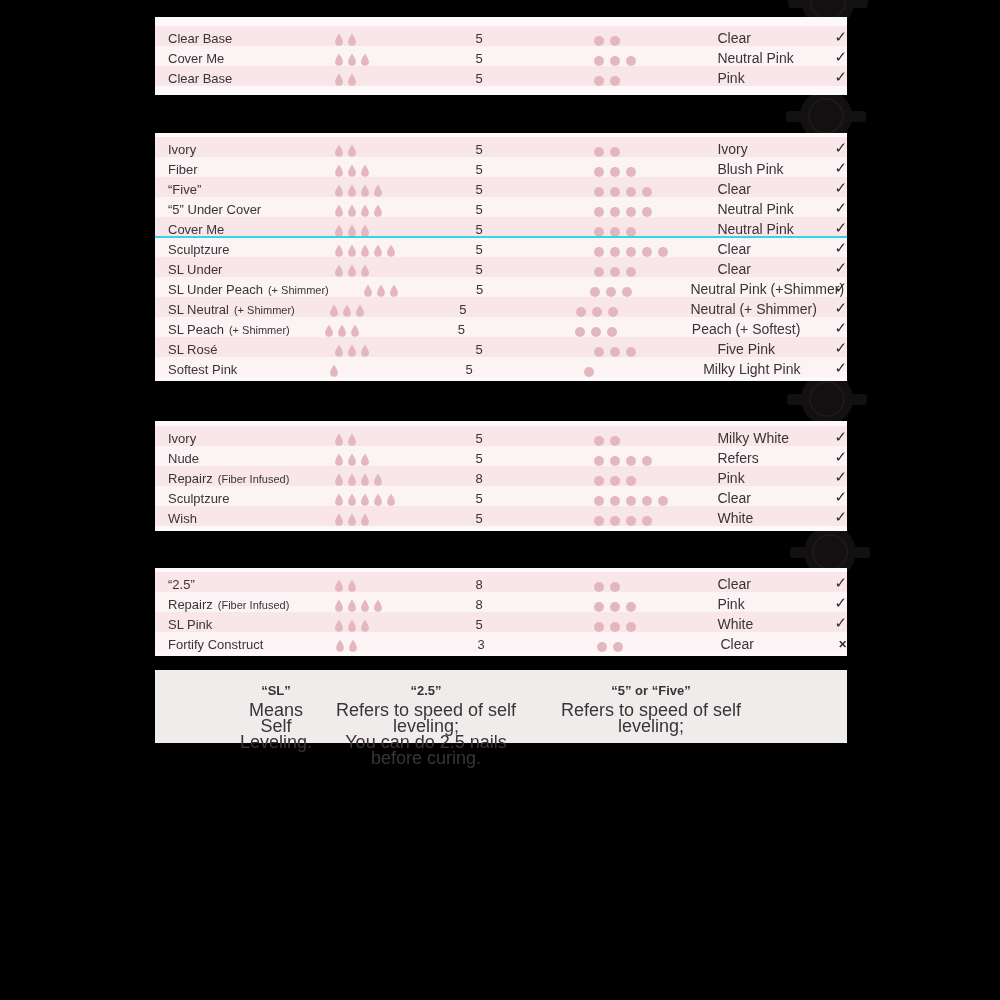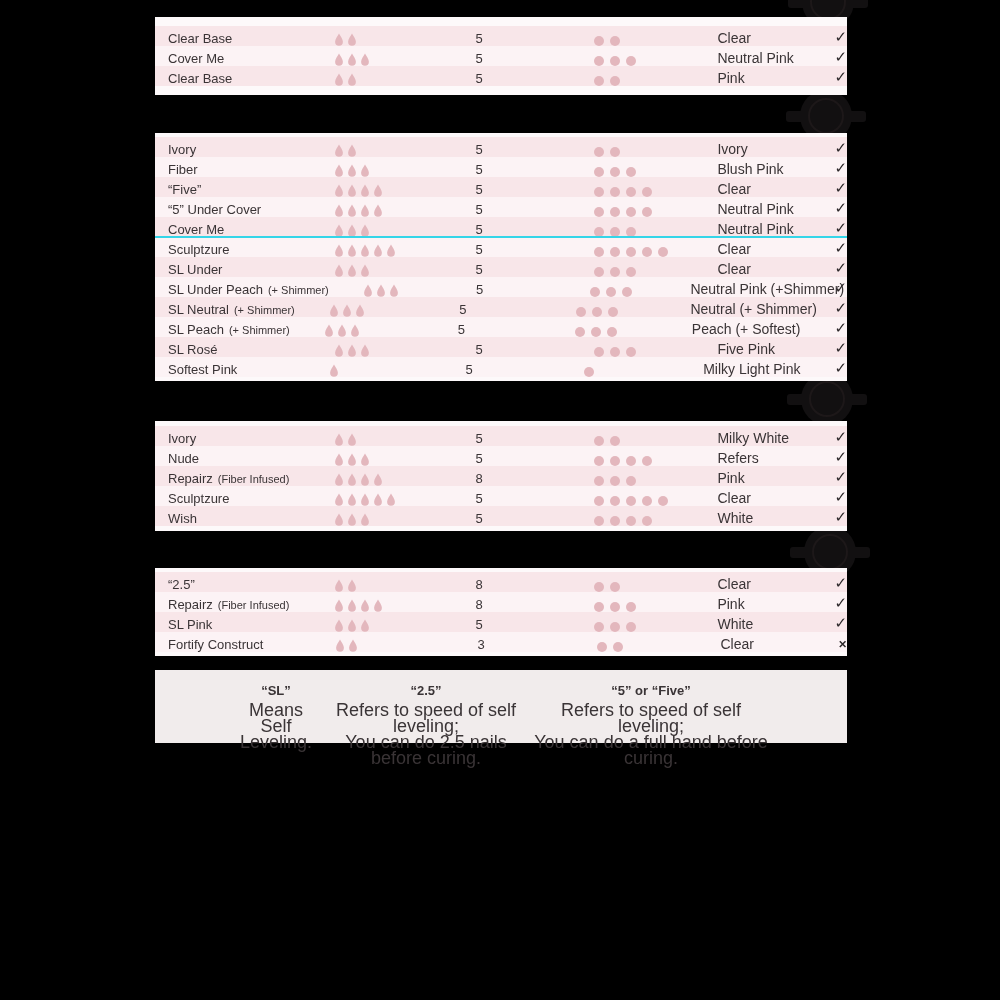--- a/index.html
+++ b/index.html
@@ -616,17 +616,16 @@
       <div class="leg-line">Self Leveling.</div>
     </div>
     <div class="leg-item w1">
       <div class="leg-title">“2.5”</div>
       <div class="leg-line">Refers to speed of self leveling;</div>
       <div class="leg-line">You can do 2.5 nails before curing.</div>
     </div>
     <div class="leg-item w2">
       <div class="leg-title">“5” or “Five”</div>
       <div class="leg-line">Refers to speed of self leveling;</div>
-      <div class="leg-line">You can do a full hand before curing.</div>
     </div>
   </section>
 
 </div>
 
 </body></html>

